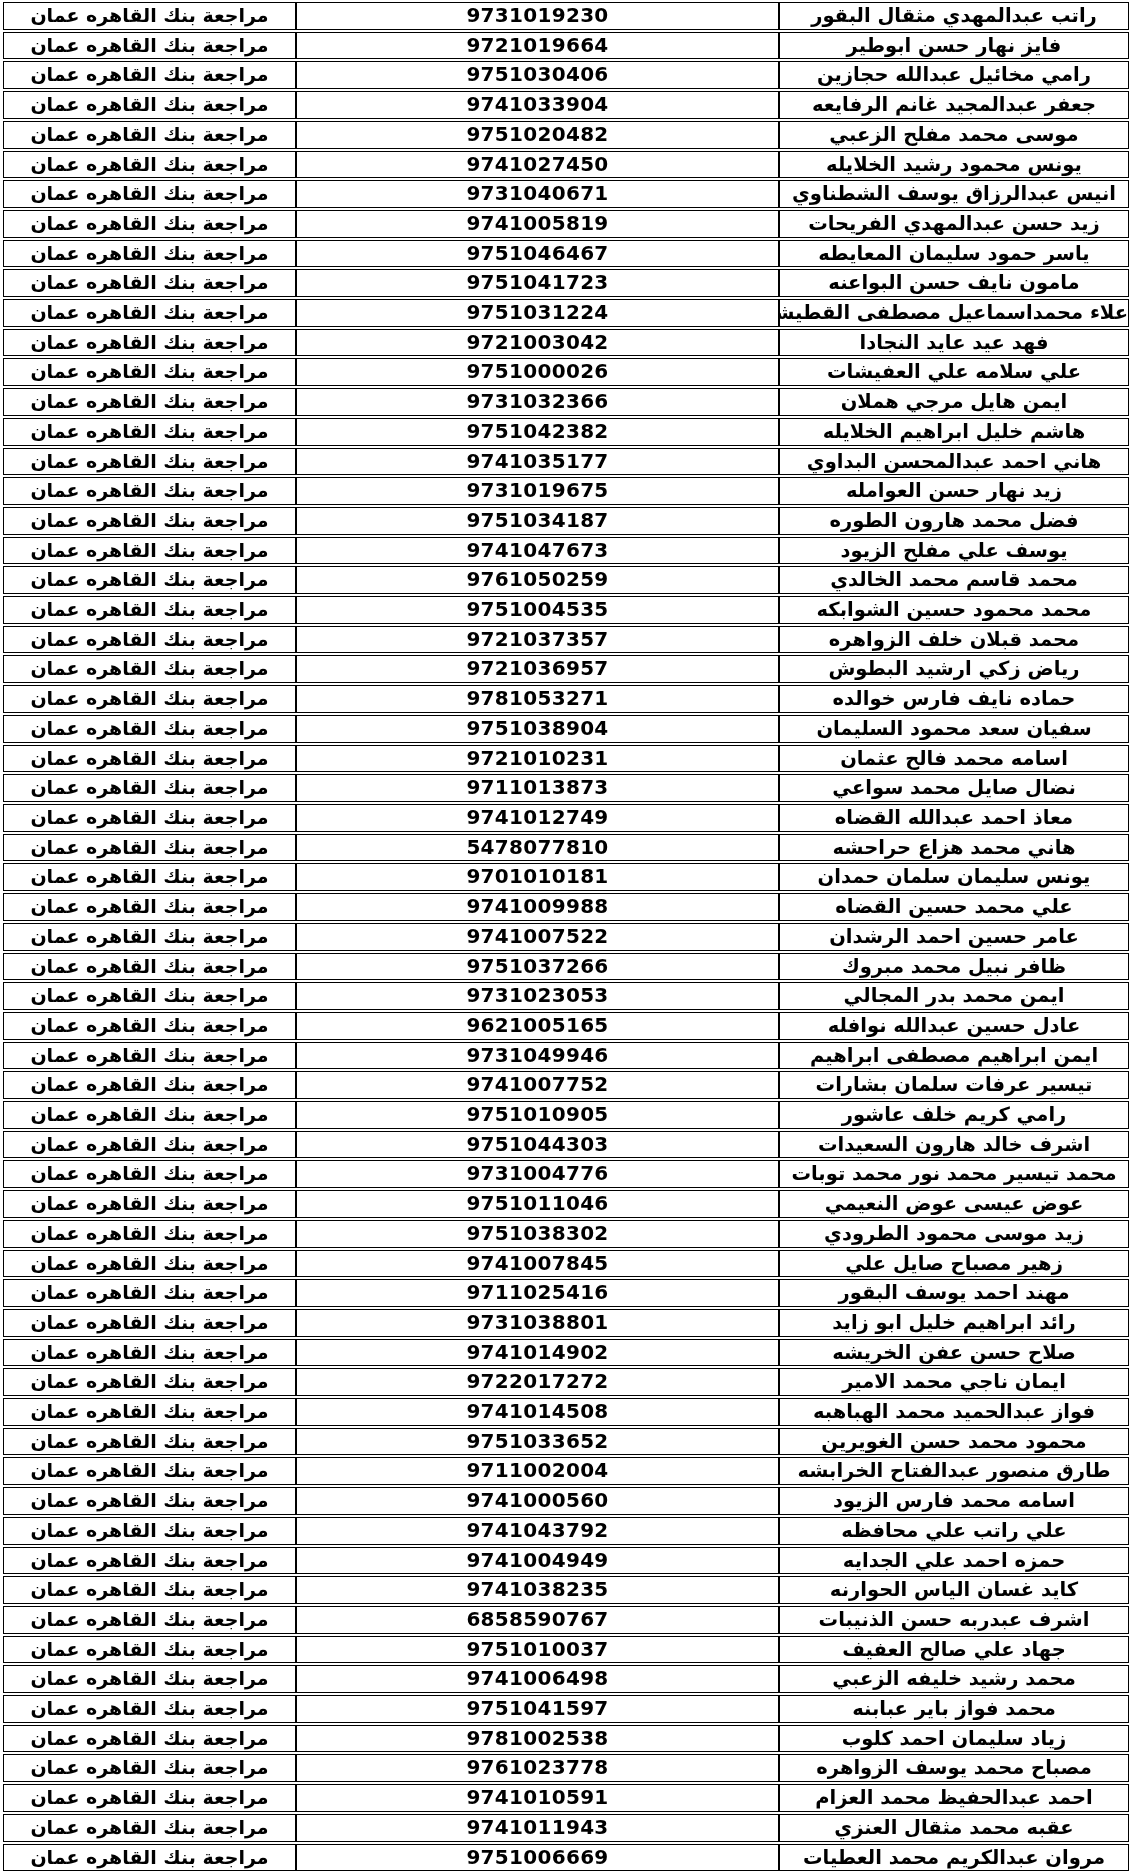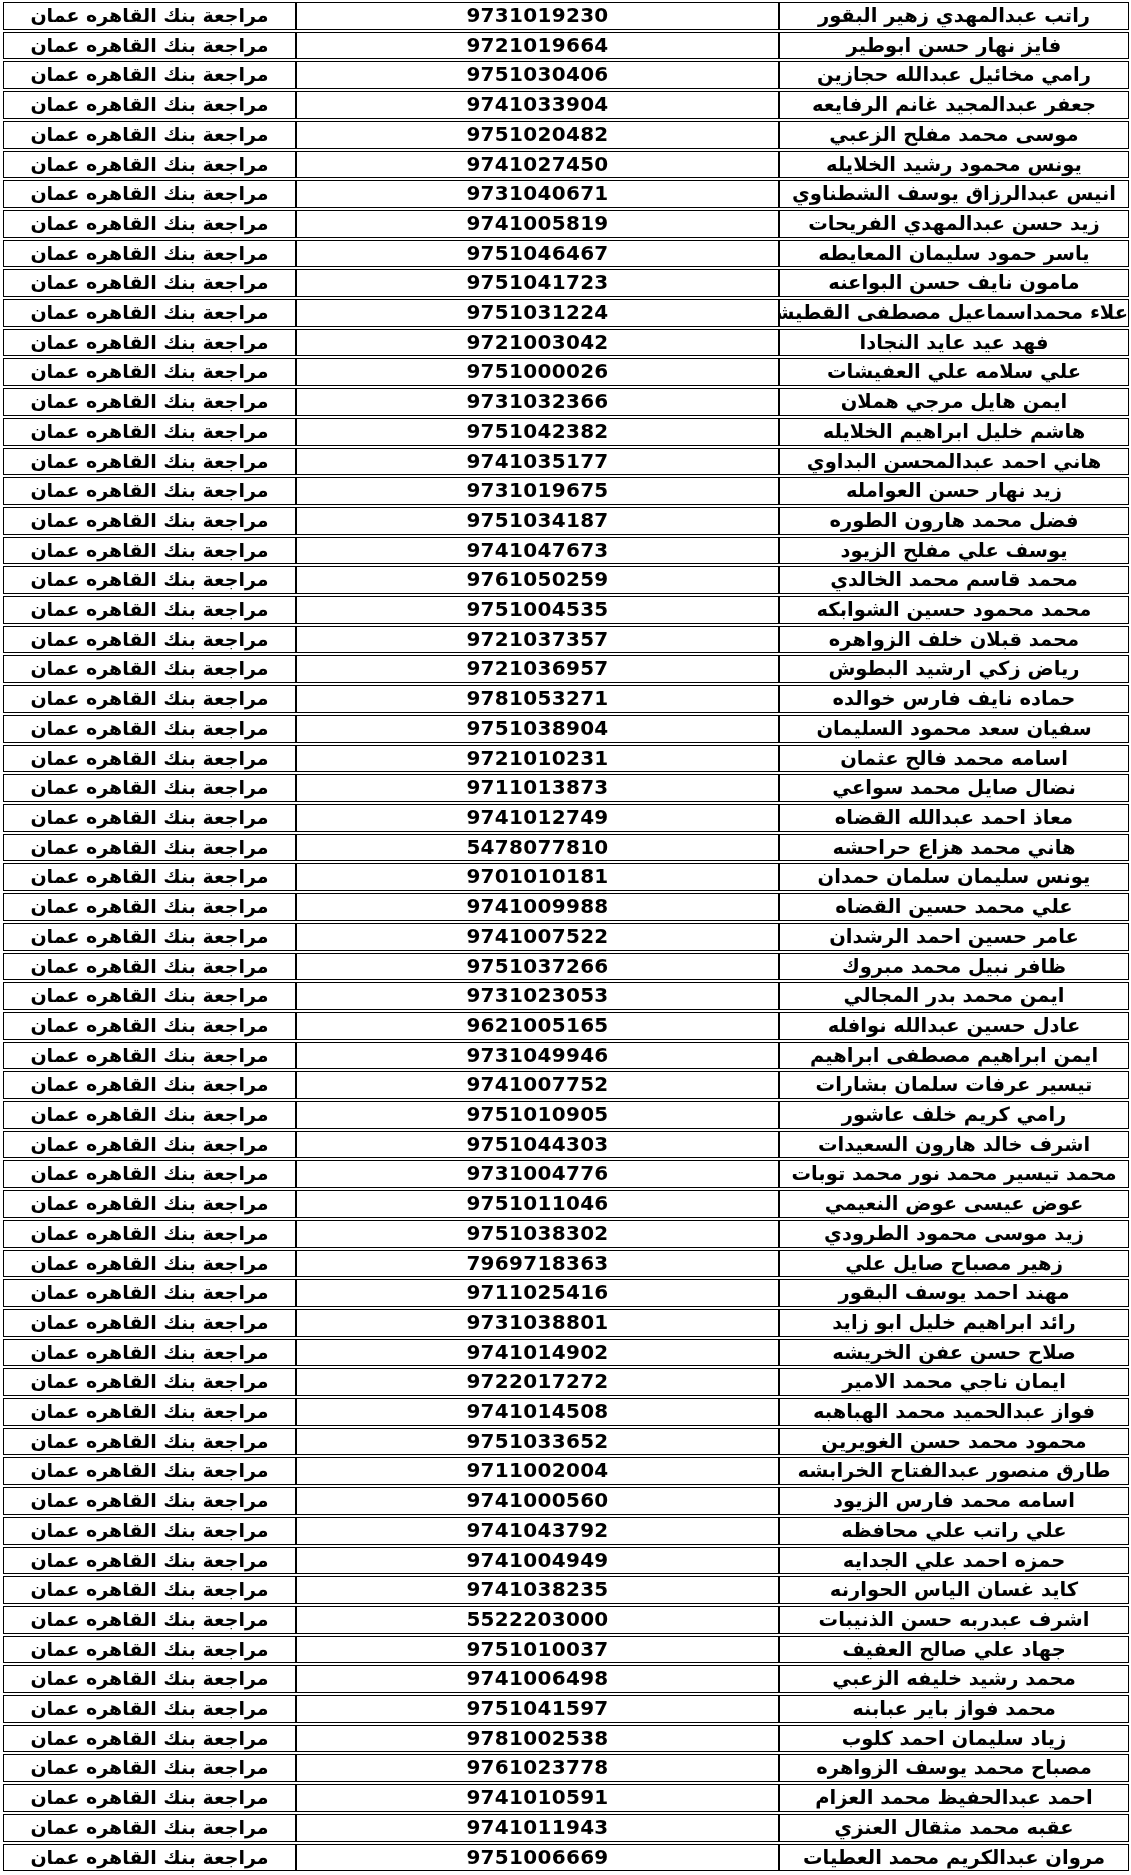--- a/index.html
+++ b/index.html
@@ -62,21 +62,21 @@
 
 <div class="sheet">
   <table class="records" dir="rtl">
     <colgroup>
       <col class="col-name">
       <col class="col-id">
       <col class="col-note">
     </colgroup>
     <tbody>
         <tr>
-          <td class="name-cell">راتب عبدالمهدي زهير البقور</td>
+          <td class="name-cell">راتب عبدالمهدي مثقال البقور</td>
           <td class="id-cell" dir="ltr">9731019230</td>
           <td class="note-cell">مراجعة بنك القاهره عمان</td>
         </tr>
         <tr>
           <td class="name-cell">فايز نهار حسن ابوطير</td>
           <td class="id-cell" dir="ltr">9721019664</td>
           <td class="note-cell">مراجعة بنك القاهره عمان</td>
         </tr>
         <tr>
           <td class="name-cell">رامي مخائيل عبدالله حجازين</td>
@@ -273,21 +273,21 @@
           <td class="id-cell" dir="ltr">9751011046</td>
           <td class="note-cell">مراجعة بنك القاهره عمان</td>
         </tr>
         <tr>
           <td class="name-cell">زيد موسى محمود الطرودي</td>
           <td class="id-cell" dir="ltr">9751038302</td>
           <td class="note-cell">مراجعة بنك القاهره عمان</td>
         </tr>
         <tr>
           <td class="name-cell">زهير مصباح صايل علي</td>
-          <td class="id-cell" dir="ltr">7969718363</td>
+          <td class="id-cell" dir="ltr">9741007845</td>
           <td class="note-cell">مراجعة بنك القاهره عمان</td>
         </tr>
         <tr>
           <td class="name-cell">مهند احمد يوسف البقور</td>
           <td class="id-cell" dir="ltr">9711025416</td>
           <td class="note-cell">مراجعة بنك القاهره عمان</td>
         </tr>
         <tr>
           <td class="name-cell">رائد ابراهيم خليل ابو زايد</td>
           <td class="id-cell" dir="ltr">9731038801</td>
@@ -333,21 +333,21 @@
           <td class="id-cell" dir="ltr">9741004949</td>
           <td class="note-cell">مراجعة بنك القاهره عمان</td>
         </tr>
         <tr>
           <td class="name-cell">كايد غسان الياس الحوارنه</td>
           <td class="id-cell" dir="ltr">9741038235</td>
           <td class="note-cell">مراجعة بنك القاهره عمان</td>
         </tr>
         <tr>
           <td class="name-cell">اشرف عبدربه حسن الذنيبات</td>
-          <td class="id-cell" dir="ltr">5522203000</td>
+          <td class="id-cell" dir="ltr">6858590767</td>
           <td class="note-cell">مراجعة بنك القاهره عمان</td>
         </tr>
         <tr>
           <td class="name-cell">جهاد علي صالح العفيف</td>
           <td class="id-cell" dir="ltr">9751010037</td>
           <td class="note-cell">مراجعة بنك القاهره عمان</td>
         </tr>
         <tr>
           <td class="name-cell">محمد رشيد خليفه الزعبي</td>
           <td class="id-cell" dir="ltr">9741006498</td>

